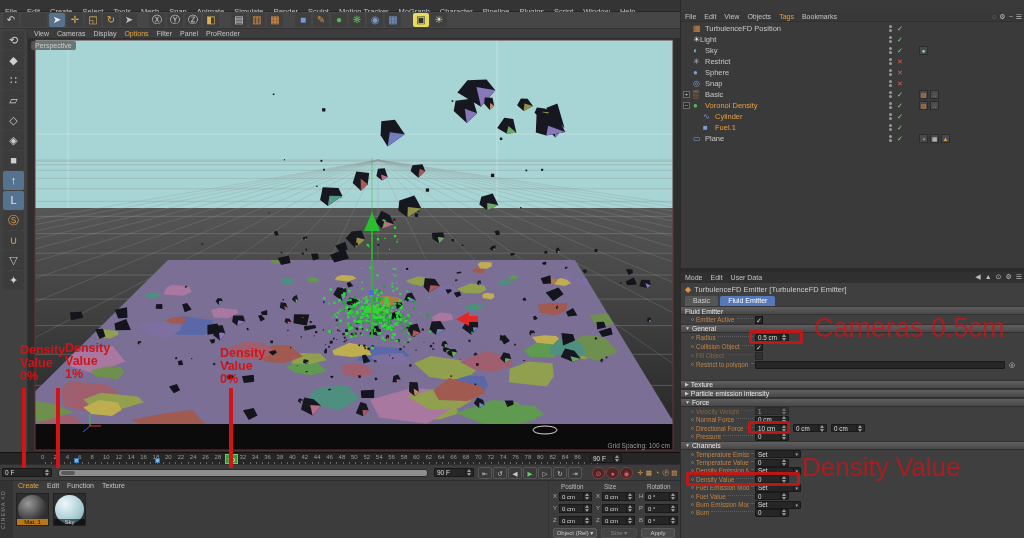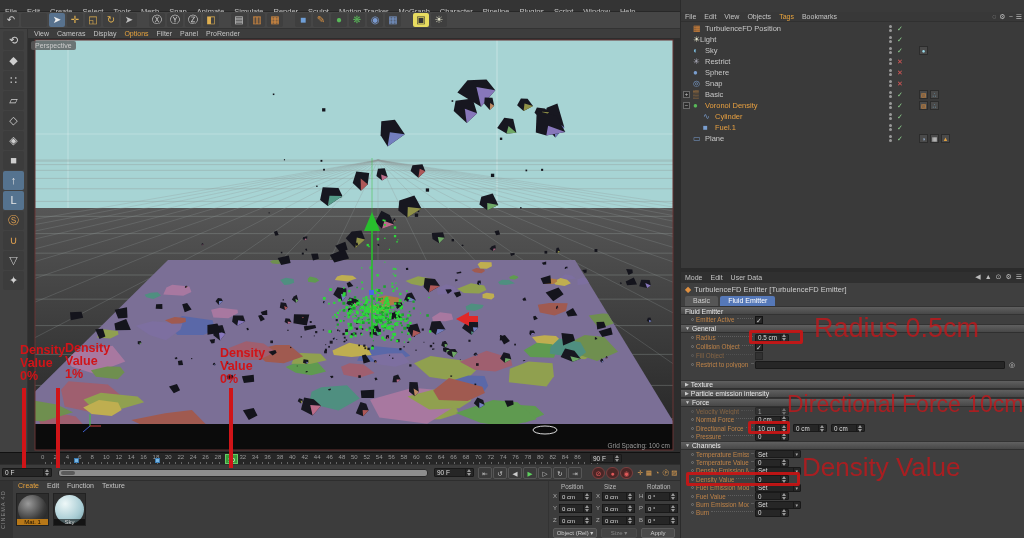--- a/index.html
+++ b/index.html
@@ -1635,20 +1635,19 @@
 Value
 0%</div>
       <div class="ann-line" style="left: 56px; top: 388px; height: 80px;"></div>
       <div class="ann-label" style="left: 65px; top: 342px;">Density
 Value
 1%</div>
       <div class="ann-line" style="left: 229px; top: 388px; height: 80px;"></div>
       <div class="ann-label" style="left: 220px; top: 347px;">Density
 Value
 0%</div>
-      <div class="ann-big" style="left: 814px; top: 313px; font-size: 27px;">Radius 0.5cm</div>
-      <div class="ann-big" style="left: 787px; top: 391px; font-size: 23px;">Directional Force 10cm</div>
+      <div class="ann-big" style="left: 814px; top: 313px; font-size: 27px;">Cameras 0.5cm</div>
       <div class="ann-big" style="left: 802px; top: 452px; font-size: 26px;">Density Value</div>
       <div class="ann-box" style="left: 749px; top: 330px; width: 54px; height: 14px;"></div>
       <div class="ann-box" style="left: 748px; top: 421px; width: 42px; height: 13px;"></div>
       <div class="ann-box" style="left: 686px; top: 472px; width: 114px; height: 14px;"></div>
     </div>
 </div>
 
 </body></html>

